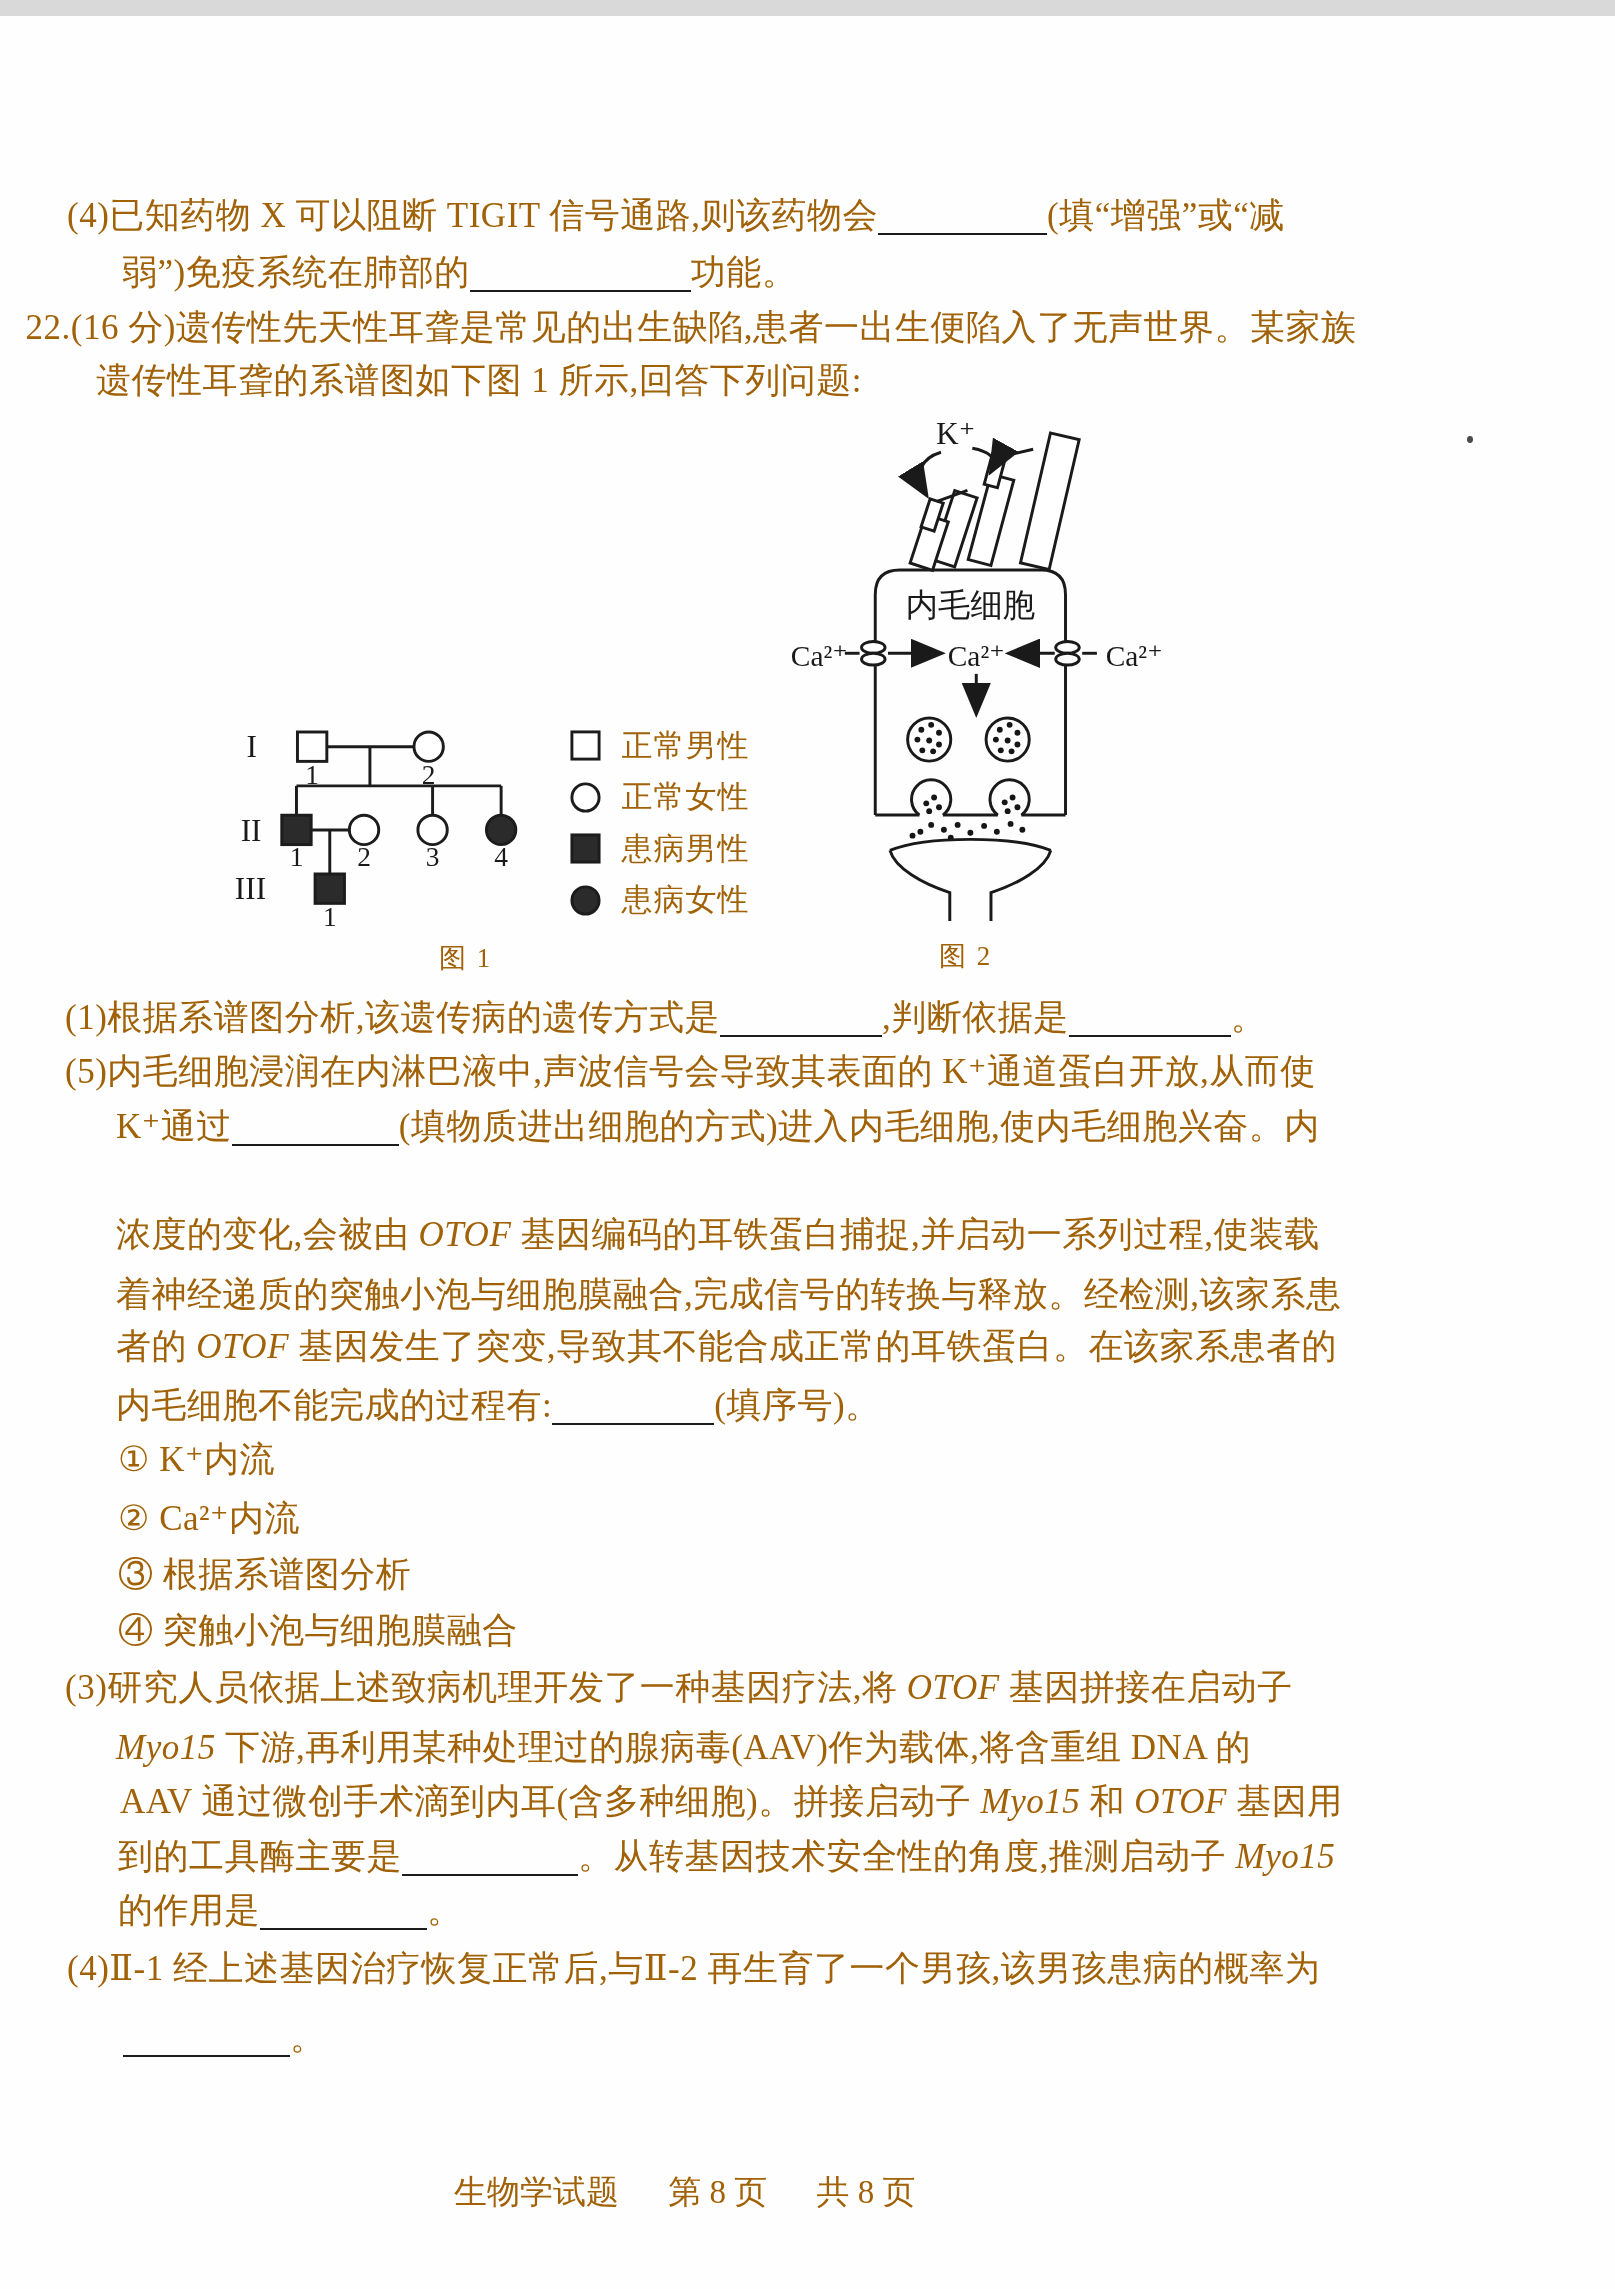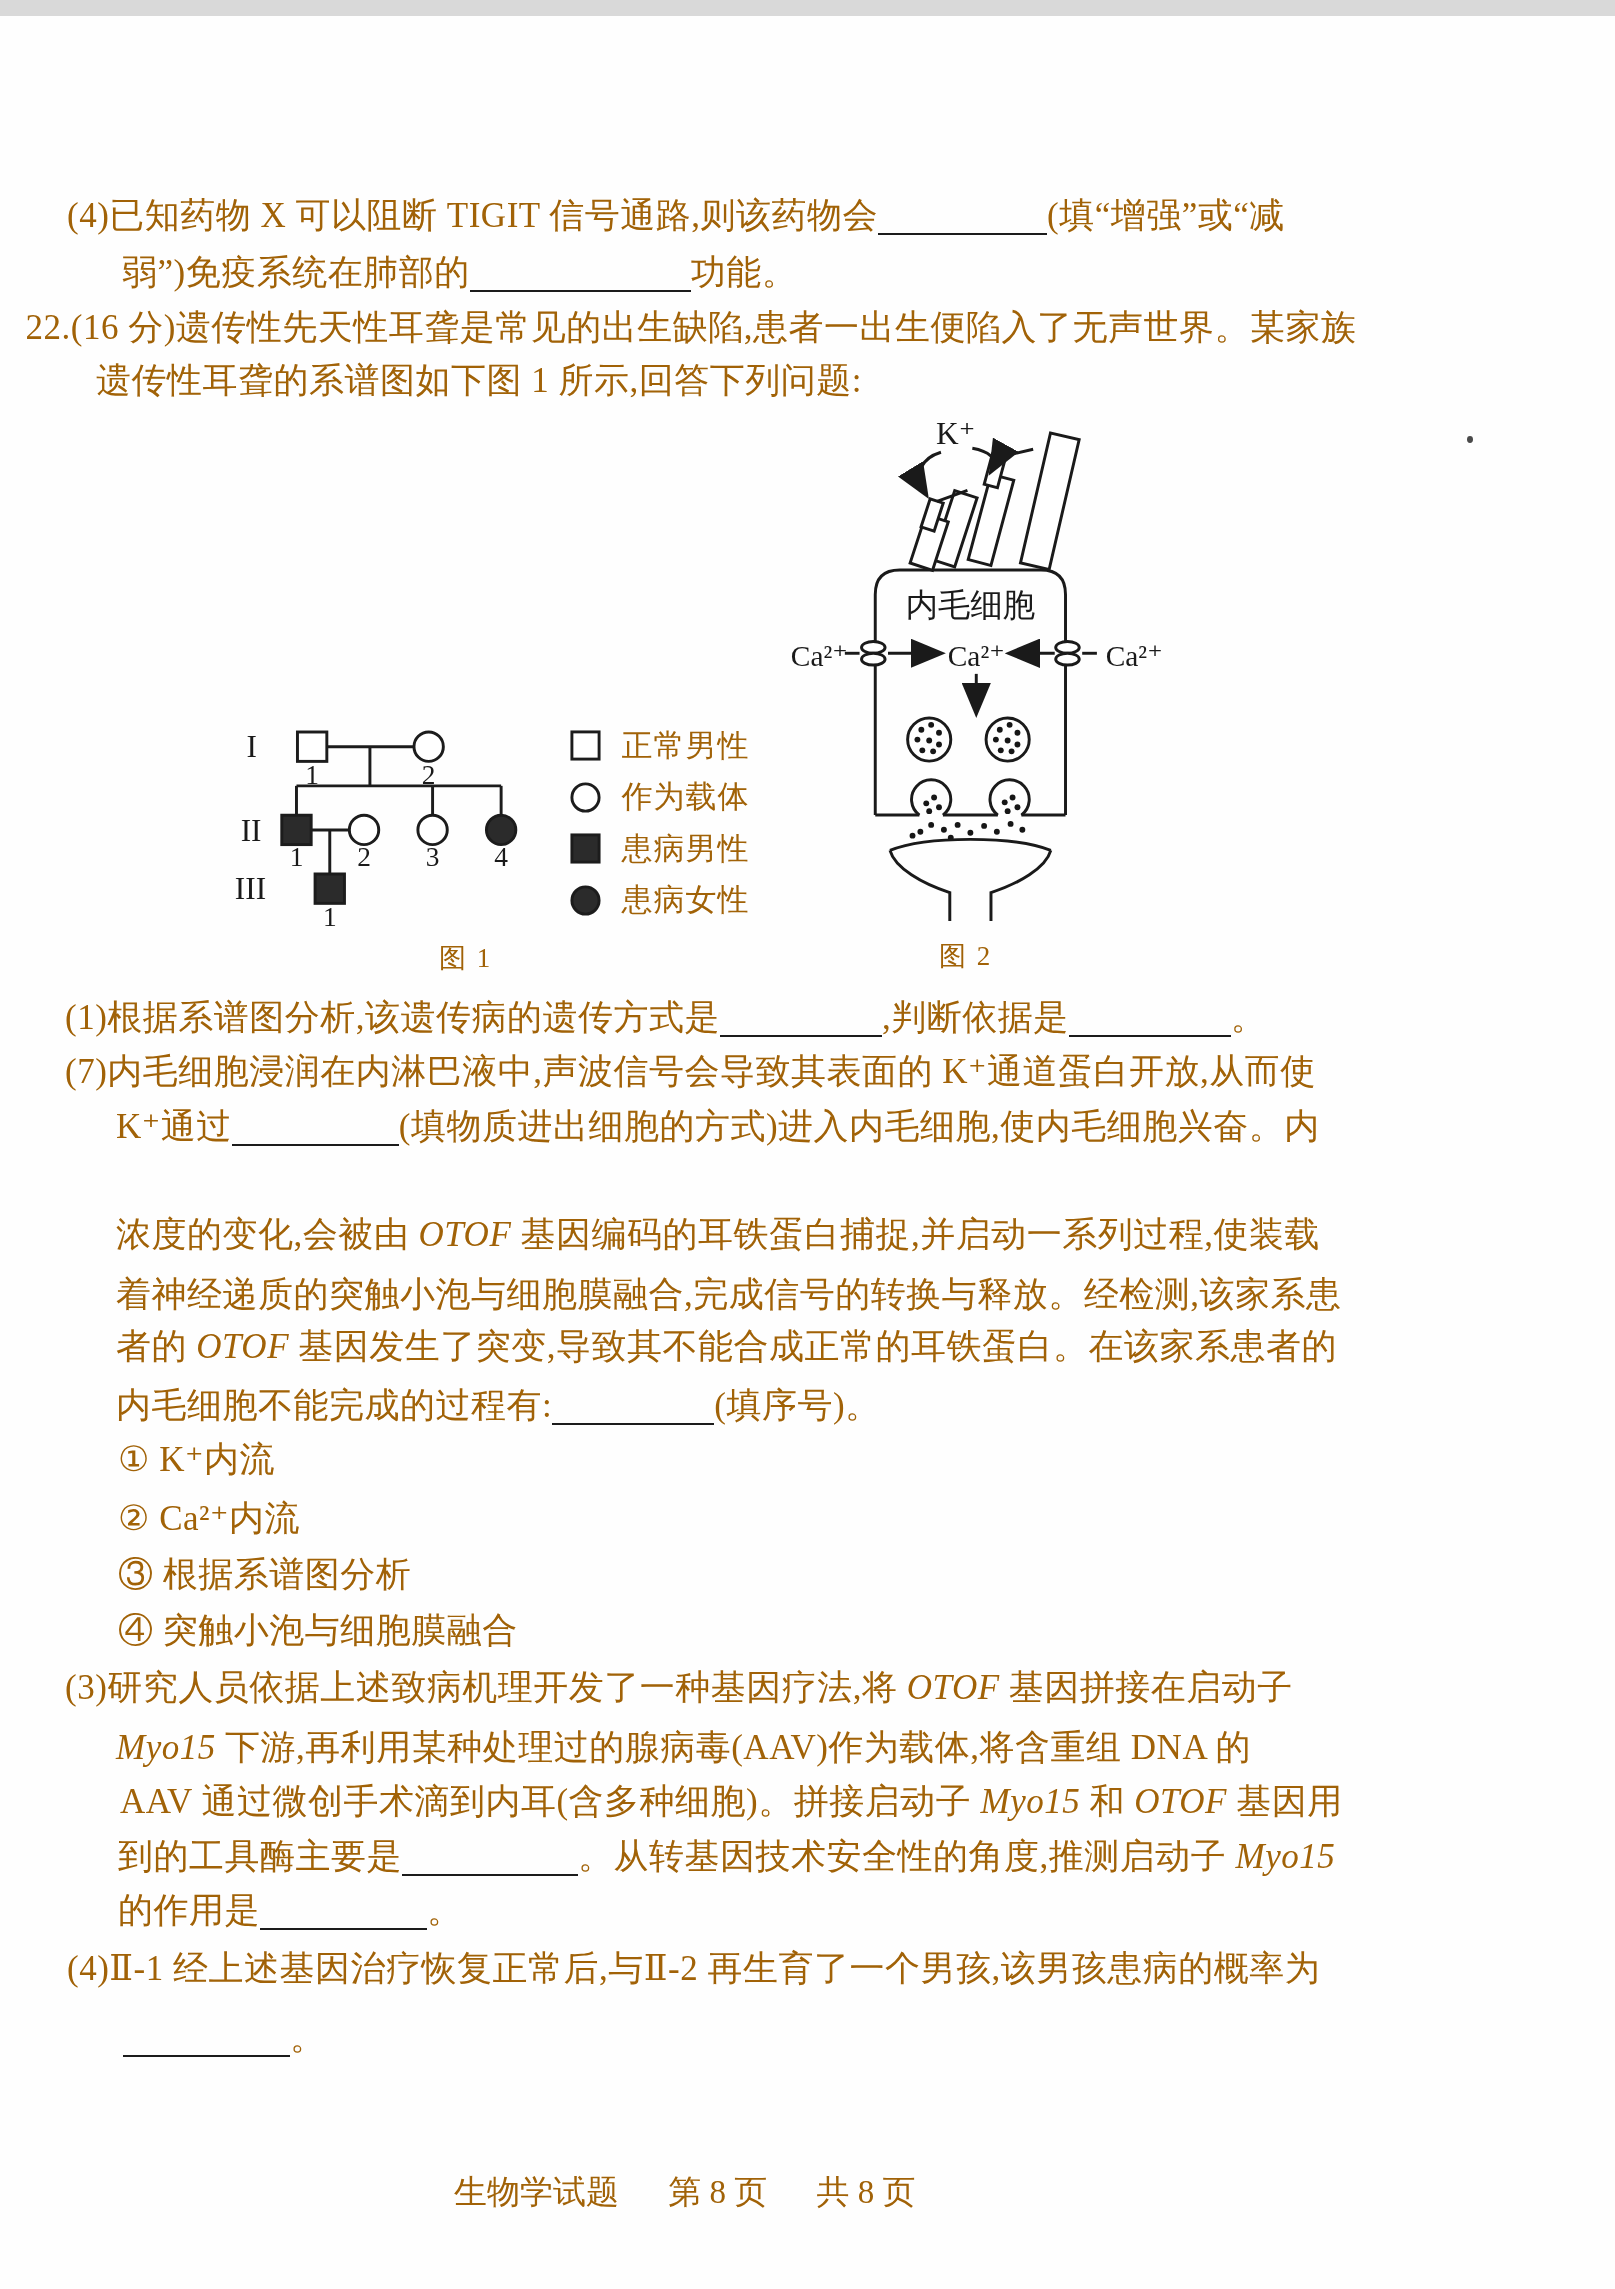--- a/index.html
+++ b/index.html
@@ -82,21 +82,21 @@
     <div class="legend-row">
       <svg width="33" height="33" viewBox="0 0 34 34">
           <rect x="3" y="3" width="28" height="28" fill="#fff" stroke="#1c1c1c" stroke-width="3"></rect>
         </svg>
       <span class="legend-label">正常男性</span>
     </div>
     <div class="legend-row">
       <svg width="33" height="33" viewBox="0 0 34 34">
           <circle cx="17" cy="17" r="14" fill="#fff" stroke="#1c1c1c" stroke-width="3"></circle>
         </svg>
-      <span class="legend-label">作为载体</span>
+      <span class="legend-label">正常女性</span>
     </div>
     <div class="legend-row">
       <svg width="33" height="33" viewBox="0 0 34 34">
           <rect x="3" y="3" width="28" height="28" fill="#2b2b2b" stroke="#1c1c1c" stroke-width="3"></rect>
         </svg>
       <span class="legend-label">患病男性</span>
     </div>
     <div class="legend-row">
       <svg width="33" height="33" viewBox="0 0 34 34">
           <circle cx="17" cy="17" r="14" fill="#2b2b2b" stroke="#1c1c1c" stroke-width="3"></circle>
@@ -205,21 +205,21 @@
     </g>
   </svg>
 
   <div class="caption" style="left:939px;top:922px">图 2</div>
 
   <div class="ln" style="left:65px;top:975px">
     <span>(1)根据系谱图分析,该遗传病的遗传方式是</span><span class="blank" style="width:162px"></span><span>,判断依据是</span><span class="blank" style="width:162px"></span><span>。</span>
   </div>
 
   <div class="ln" style="left:65px;top:1029px">
-    <span>(7)内毛细胞浸润在内淋巴液中,声波信号会导致其表面的 K⁺通道蛋白开放,从而使</span>
+    <span>(5)内毛细胞浸润在内淋巴液中,声波信号会导致其表面的 K⁺通道蛋白开放,从而使</span>
   </div>
   <div class="ln" style="left:116px;top:1084px">
     <span>K⁺通过</span><span class="blank" style="width:167px"></span><span>(填物质进出细胞的方式)进入内毛细胞,使内毛细胞兴奋。内</span>
   </div>
   <div class="ln" style="left:116px;top:1192px">
     <span>浓度的变化,会被由 </span><span class="it">OTOF</span><span> 基因编码的耳铁蛋白捕捉,并启动一系列过程,使装载</span>
   </div>
   <div class="ln" style="left:116px;top:1252px">
     <span>着神经递质的突触小泡与细胞膜融合,完成信号的转换与释放。经检测,该家系患</span>
   </div>

